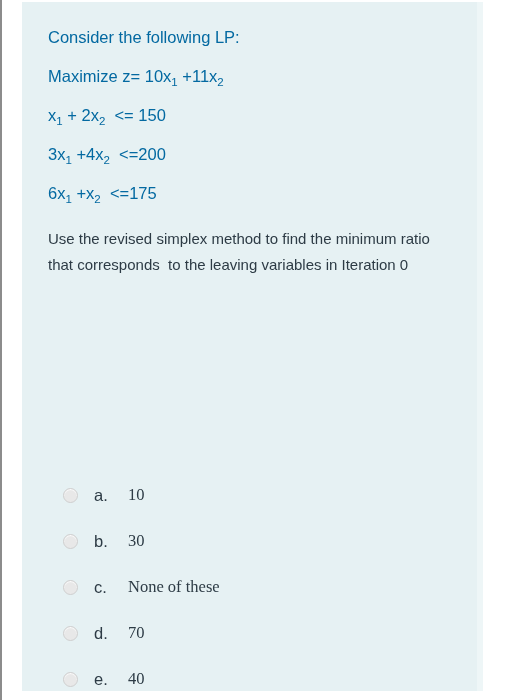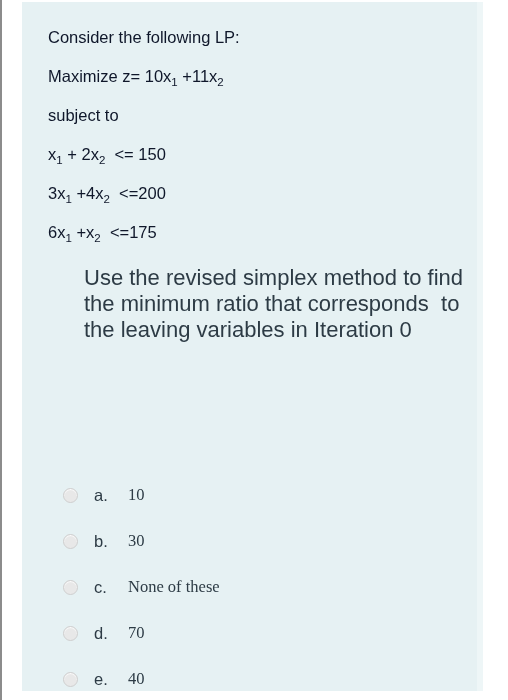--- a/index.html
+++ b/index.html
@@ -47,41 +47,40 @@
   }
 
   #question-body {
     position: absolute;
     left: 26px;
     top: 16px;
     width: 415px;
   }
 
   .stem-line {
-    color: #0f172a;
+    color: #0369a1;
     font-size: 16.5px;
     line-height: 39px;
     white-space: pre;
   }
   .stem-line sub {
     font-size: 11.5px;
     line-height: 0;
     vertical-align: baseline;
     position: relative;
     top: 4px;
   }
 
   #instruction-paragraph {
     color: #2d3b45;
-    font-size: 22px;
+    font-size: 15px;
     line-height: 26px;
     margin-top: 13px;
     width: 400px;
     white-space: pre-wrap;
-    margin-left: 36px;
   }
 
   #answer-options {
     position: absolute;
     left: 41px;
     top: 470px;
     width: 400px;
   }
 
   .option-row {
@@ -120,21 +119,20 @@
 <body>
 
 <div id="left-edge-rule"></div>
 
 <div id="question-panel">
   <div id="panel-right-fade"></div>
 
   <div id="question-body">
     <div class="stem-line">Consider the following LP:</div>
     <div class="stem-line">Maximize z= 10x<sub>1</sub> +11x<sub>2</sub></div>
-    <div class="stem-line">subject to</div>
     <div class="stem-line">x<sub>1</sub> + 2x<sub>2</sub>  &lt;= 150</div>
     <div class="stem-line">3x<sub>1</sub> +4x<sub>2</sub>  &lt;=200</div>
     <div class="stem-line">6x<sub>1</sub> +x<sub>2</sub>  &lt;=175</div>
 
     <div id="instruction-paragraph">Use the revised simplex method to find the minimum ratio that corresponds  to the leaving variables in Iteration 0</div>
   </div>
 
   <div id="answer-options">
 
     <div class="option-row">

